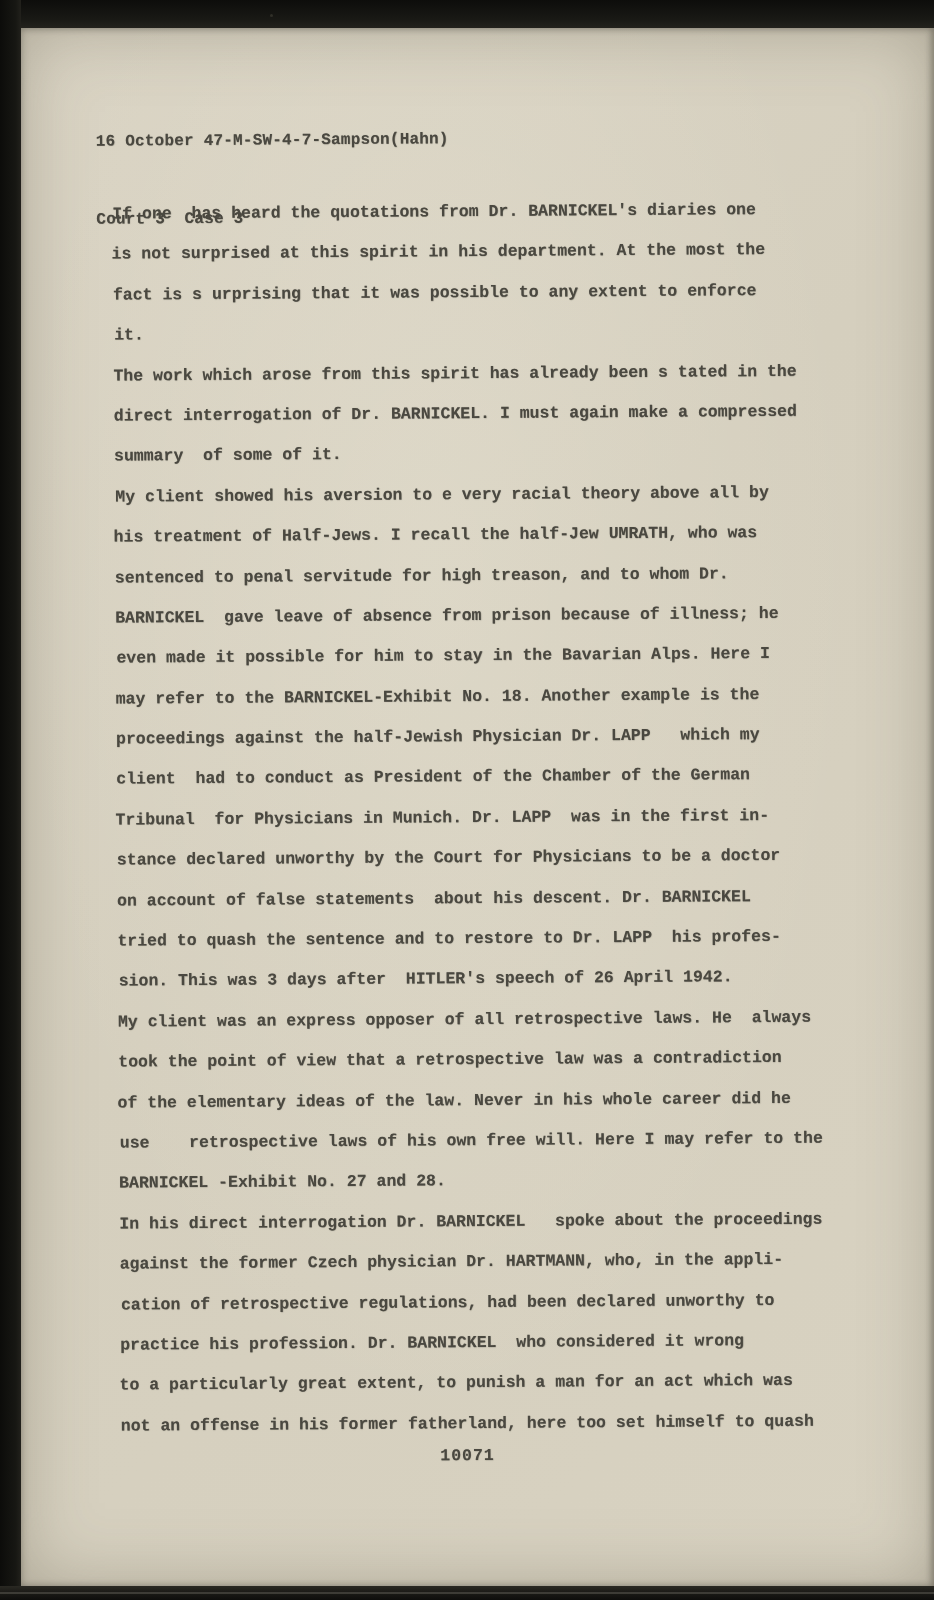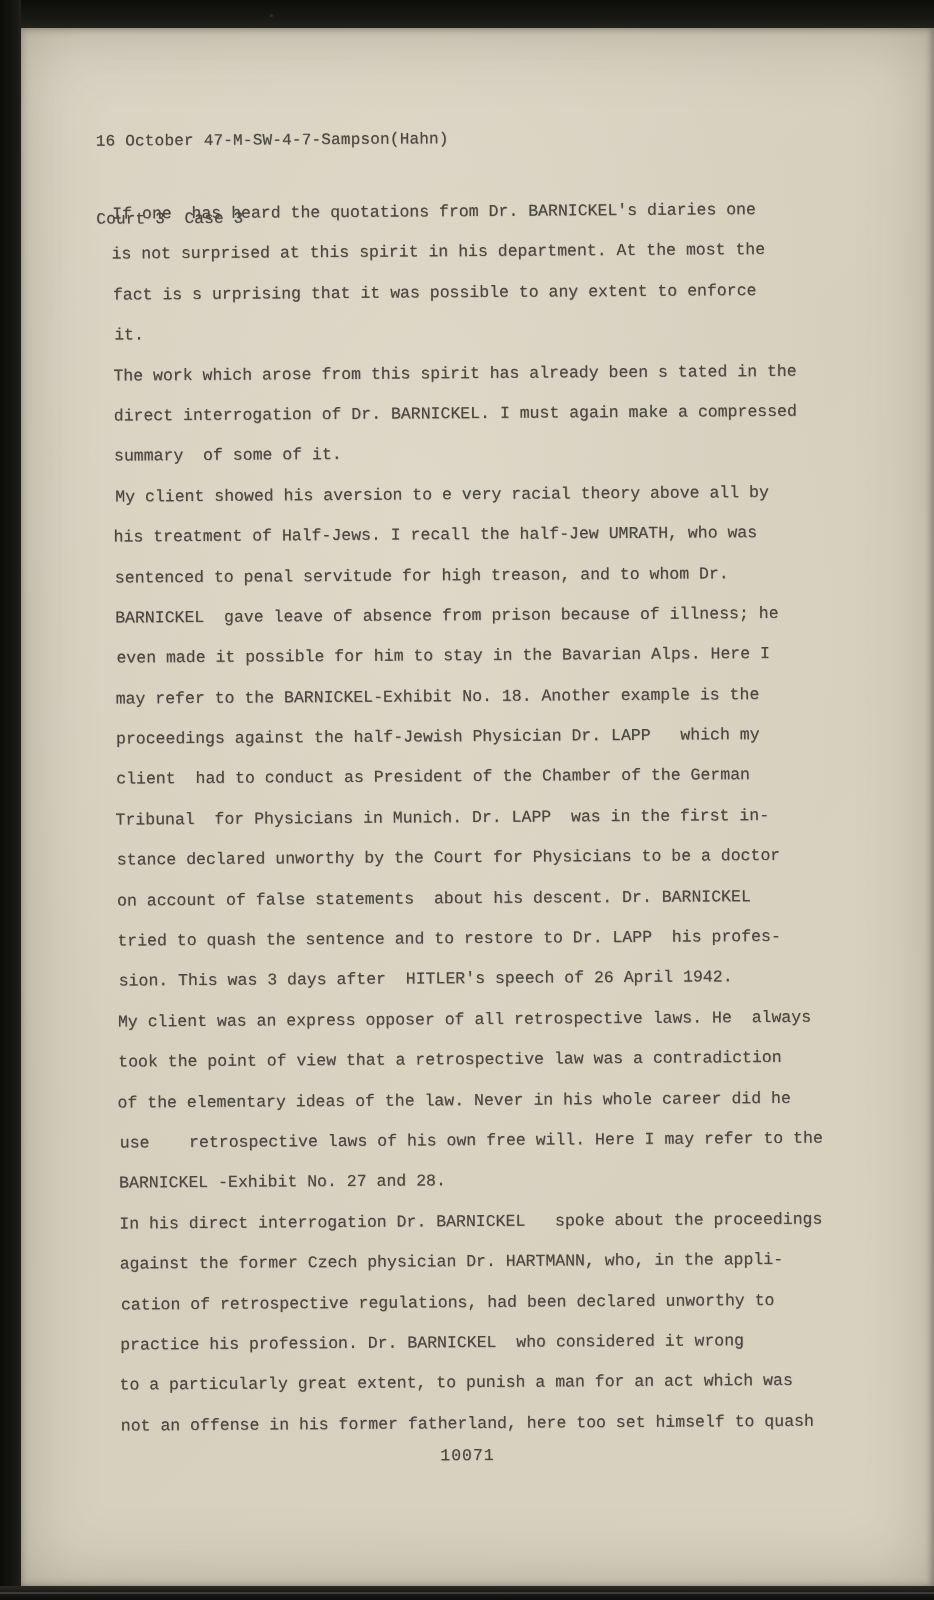--- a/index.html
+++ b/index.html
@@ -51,20 +51,21 @@
     top: 28px;
     right: 0;
     bottom: 13px;
     background:
       radial-gradient(ellipse at 45% 35%, rgba(255,252,238,0.18), rgba(0,0,0,0) 60%),
       linear-gradient(135deg, #dad4c4 0%, #d5cfbe 45%, #d8d2c1 100%);
     box-shadow:
       inset 0 0 70px rgba(92,86,68,0.35),
       inset 0 0 8px rgba(45,44,38,0.35),
       inset -3px 0 6px rgba(45,44,38,0.25);
+    font-weight: bold;
   }
   .content {
     position: absolute;
     inset: 0;
     transform: rotate(-0.4deg);
     transform-origin: 50% 0;
     color: #4a4840;
     text-shadow: 0.3px 0.3px 0.8px rgba(74,72,64,0.55);
   }
   .doc-header {

